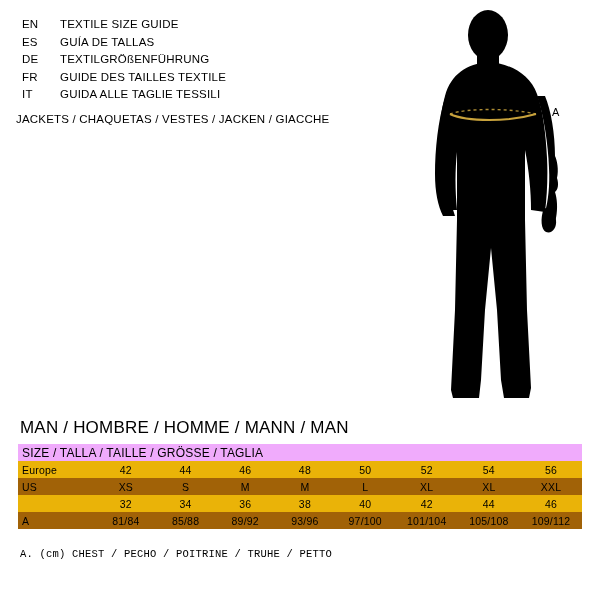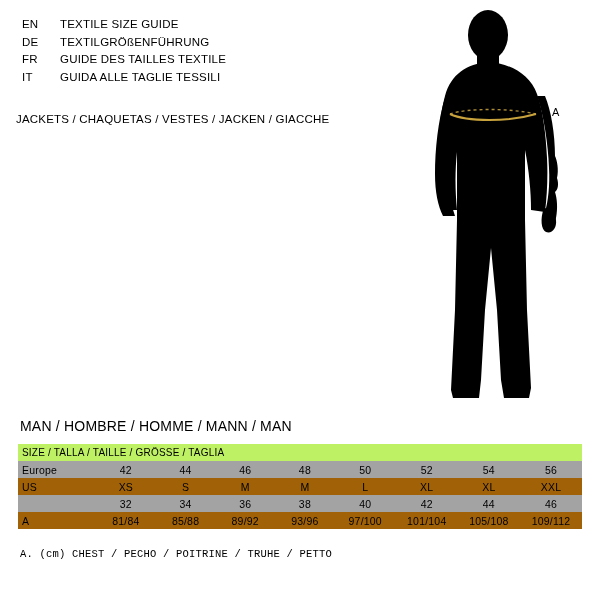--- a/index.html
+++ b/index.html
@@ -84,46 +84,46 @@
     width: 14px;
     height: 1px;
     border-top: 1.5px dashed #000;
   }
 
   
   .man-title {
     position: absolute;
     left: 20px;
     top: 418px;
-    font-size: 14px;
+    font-size: 17px;
     letter-spacing: 0.2px;
     font-weight: normal;
   }
 
   table.size-table {
     position: absolute;
     left: 18px;
     top: 444px;
     width: 564px;
     border-collapse: collapse;
     font-size: 10.5px;
     letter-spacing: 0.2px;
   }
   table.size-table td {
     padding: 0;
     height: 17px;
     vertical-align: middle;
   }
   .row-head td {
-    background: #bef264;
+    background: #f0abfc;
     height: 16px;
-    font-size: 10px;
+    font-size: 12px;
   }
   .row-alt td {
-    background: #a3a3a3;
+    background: #eab308;
   }
   .row-plain td {
     background: #a16207;
   }
   .c-label {
     width: 84px;
     padding-left: 4px !important;
   }
   .c-val {
     width: 68px;
@@ -144,20 +144,24 @@
 </style>
 </head>
 <body>
 
 <div class="page">
 
   <div class="lang-block">
     <div class="lang-row">
       <span class="lang-code">EN</span>
       <span class="lang-text">TEXTILE SIZE GUIDE</span>
+    </div>
+    <div class="lang-row">
+      <span class="lang-code">ES</span>
+      <span class="lang-text">GUÍA DE TALLAS</span>
     </div>
     <div class="lang-row">
       <span class="lang-code">DE</span>
       <span class="lang-text">TEXTILGRÖßENFÜHRUNG</span>
     </div>
     <div class="lang-row">
       <span class="lang-code">FR</span>
       <span class="lang-text">GUIDE DES TAILLES TEXTILE</span>
     </div>
     <div class="lang-row">

